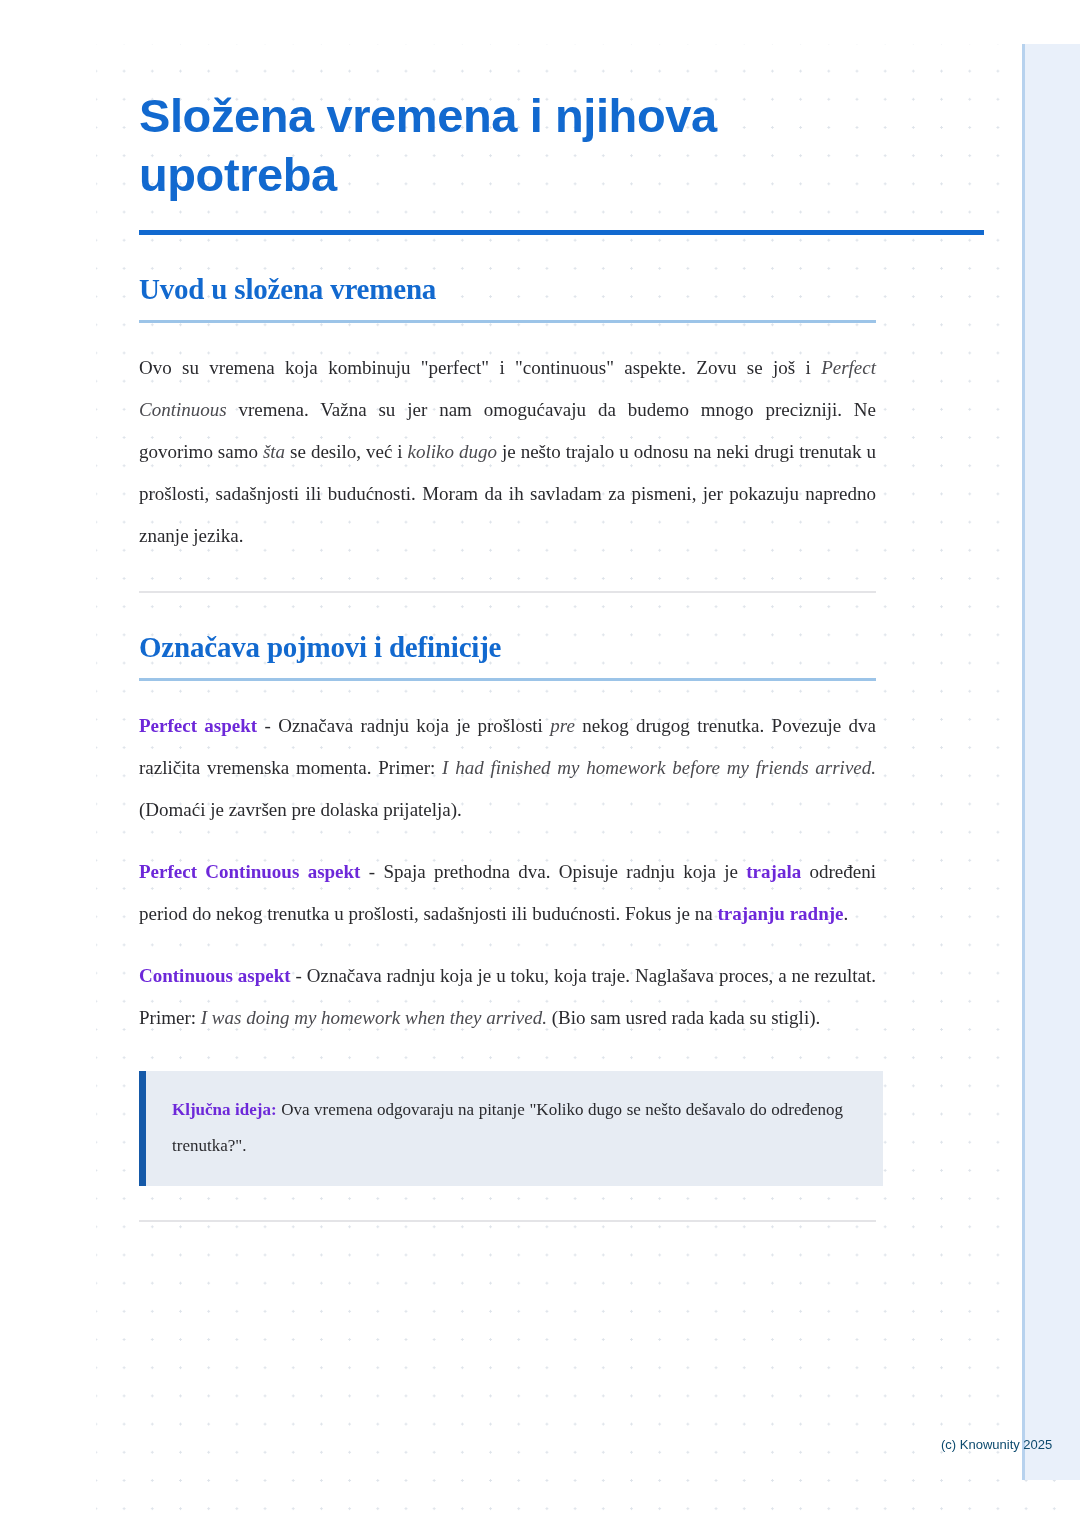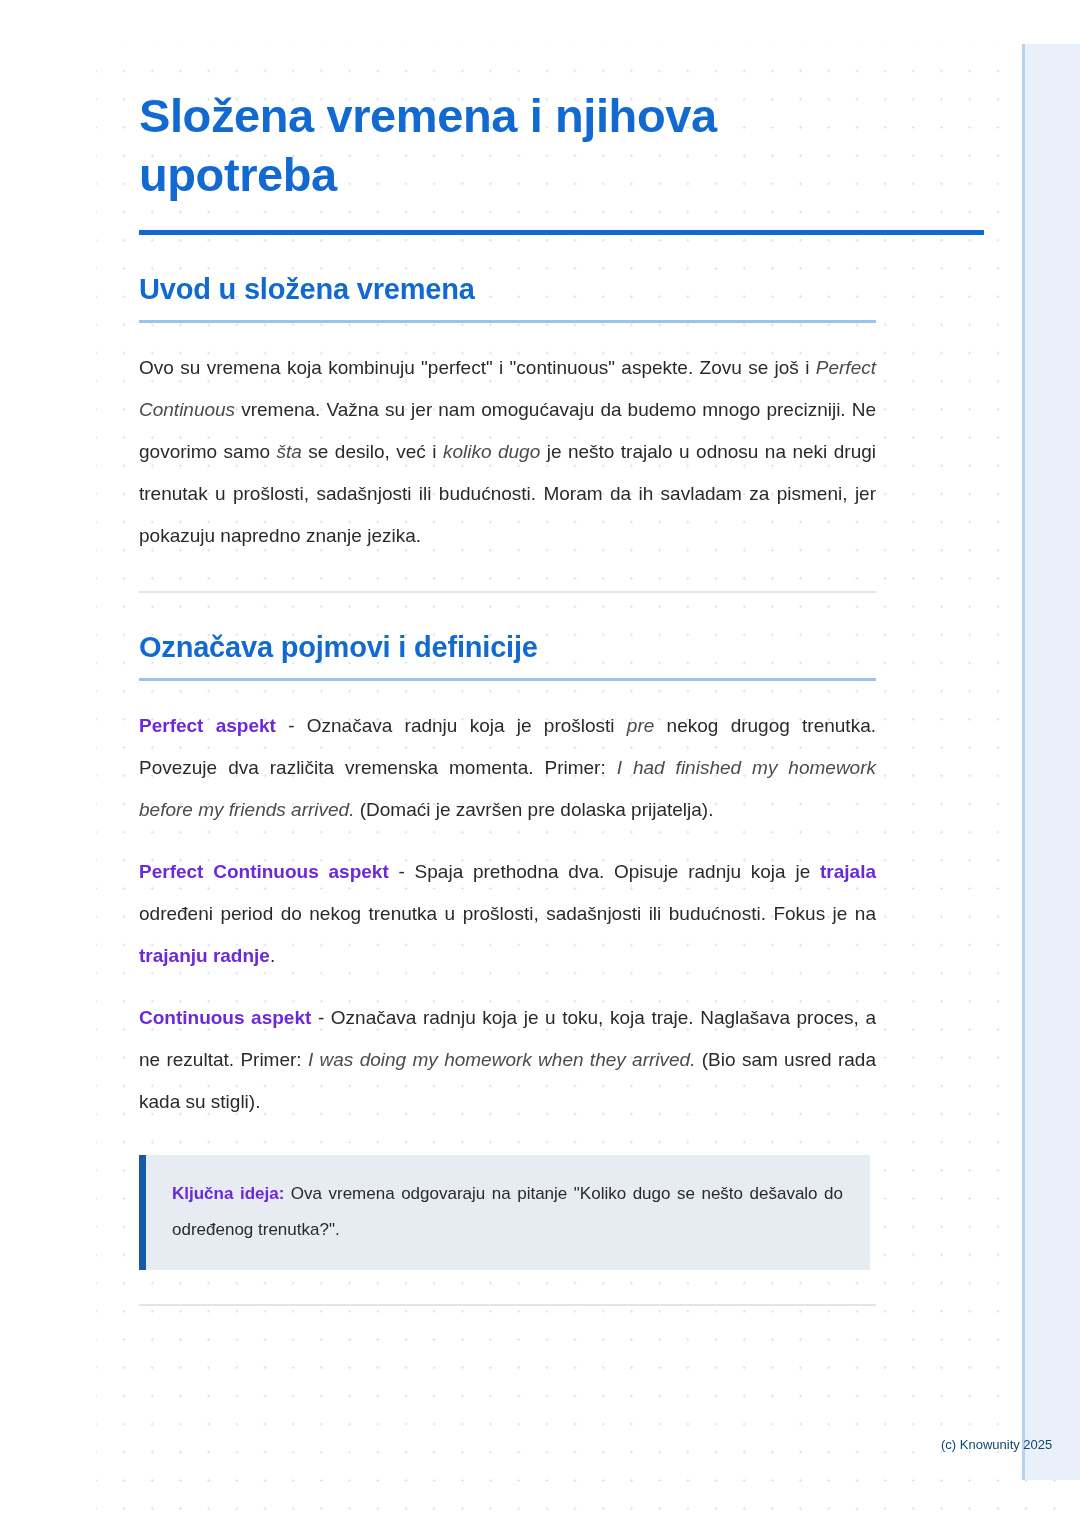--- a/index.html
+++ b/index.html
@@ -70,20 +70,21 @@
   .title-rule {
     margin-top: 26px;
     width: 845px;
     height: 5px;
     background: #1269cf;
   }
 
   
   .section {
     margin-top: 38px;
+    font-family: Liberation Serif, serif;
   }
   .section-heading {
     font-size: 29px;
     font-weight: bold;
     color: #1269cf;
     letter-spacing: -0.2px;
     margin: 0;
   }
   .section-rule {
     margin-top: 14px;
@@ -104,21 +105,21 @@
     margin-top: 20px;
   }
   .it { font-style: italic; color: #4b4b50; }
   .bd { font-weight: bold; color: #6d28d9; }
 
   
   .callout {
     margin-top: 32px;
     background: #e7ecf3;
     border-left: 7px solid #1559a8;
-    padding: 21px 27px 23px 26px;
+    padding: 21px 40px 23px 26px;
     width: 671px;
     box-sizing: content-box;
   }
   .callout p {
     margin: 0;
     font-size: 17px;
     line-height: 35.5px;
     color: #2a2a2e;
     text-align: justify;
   }

